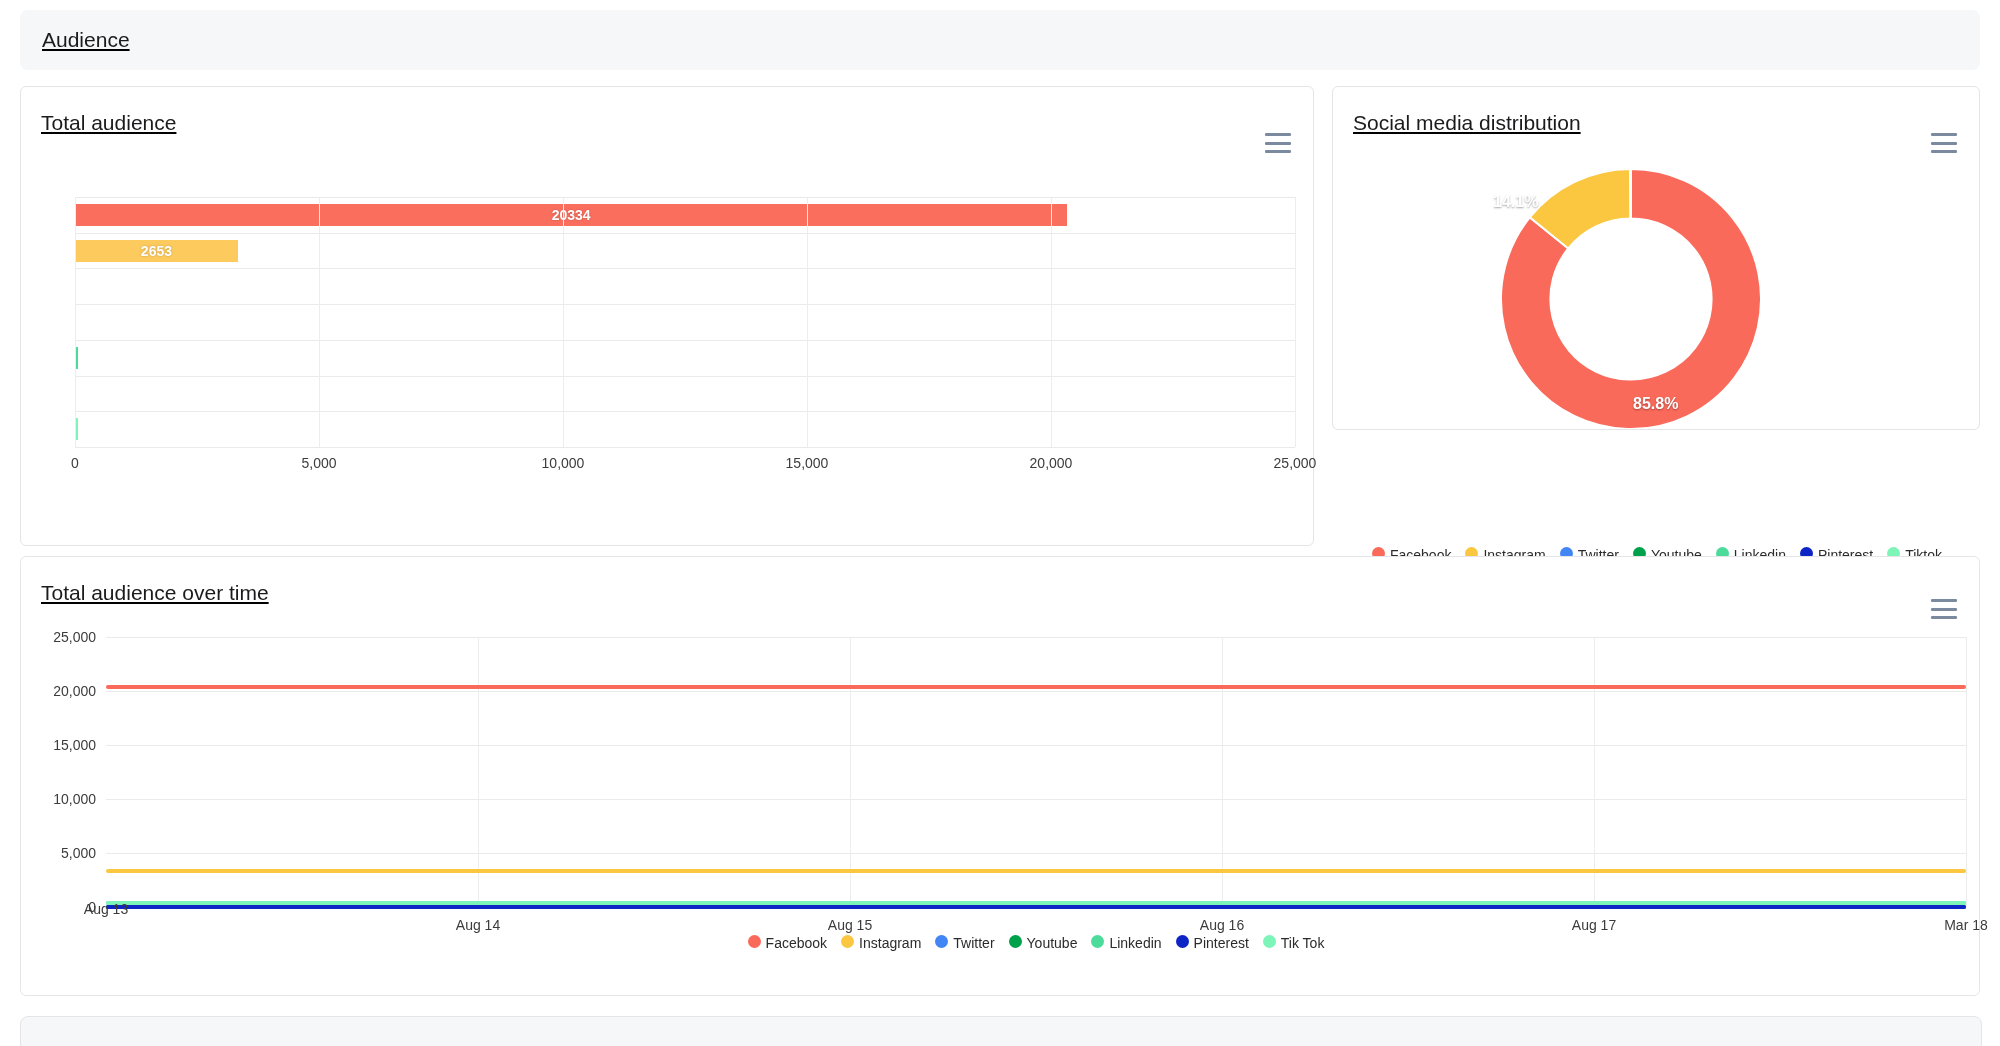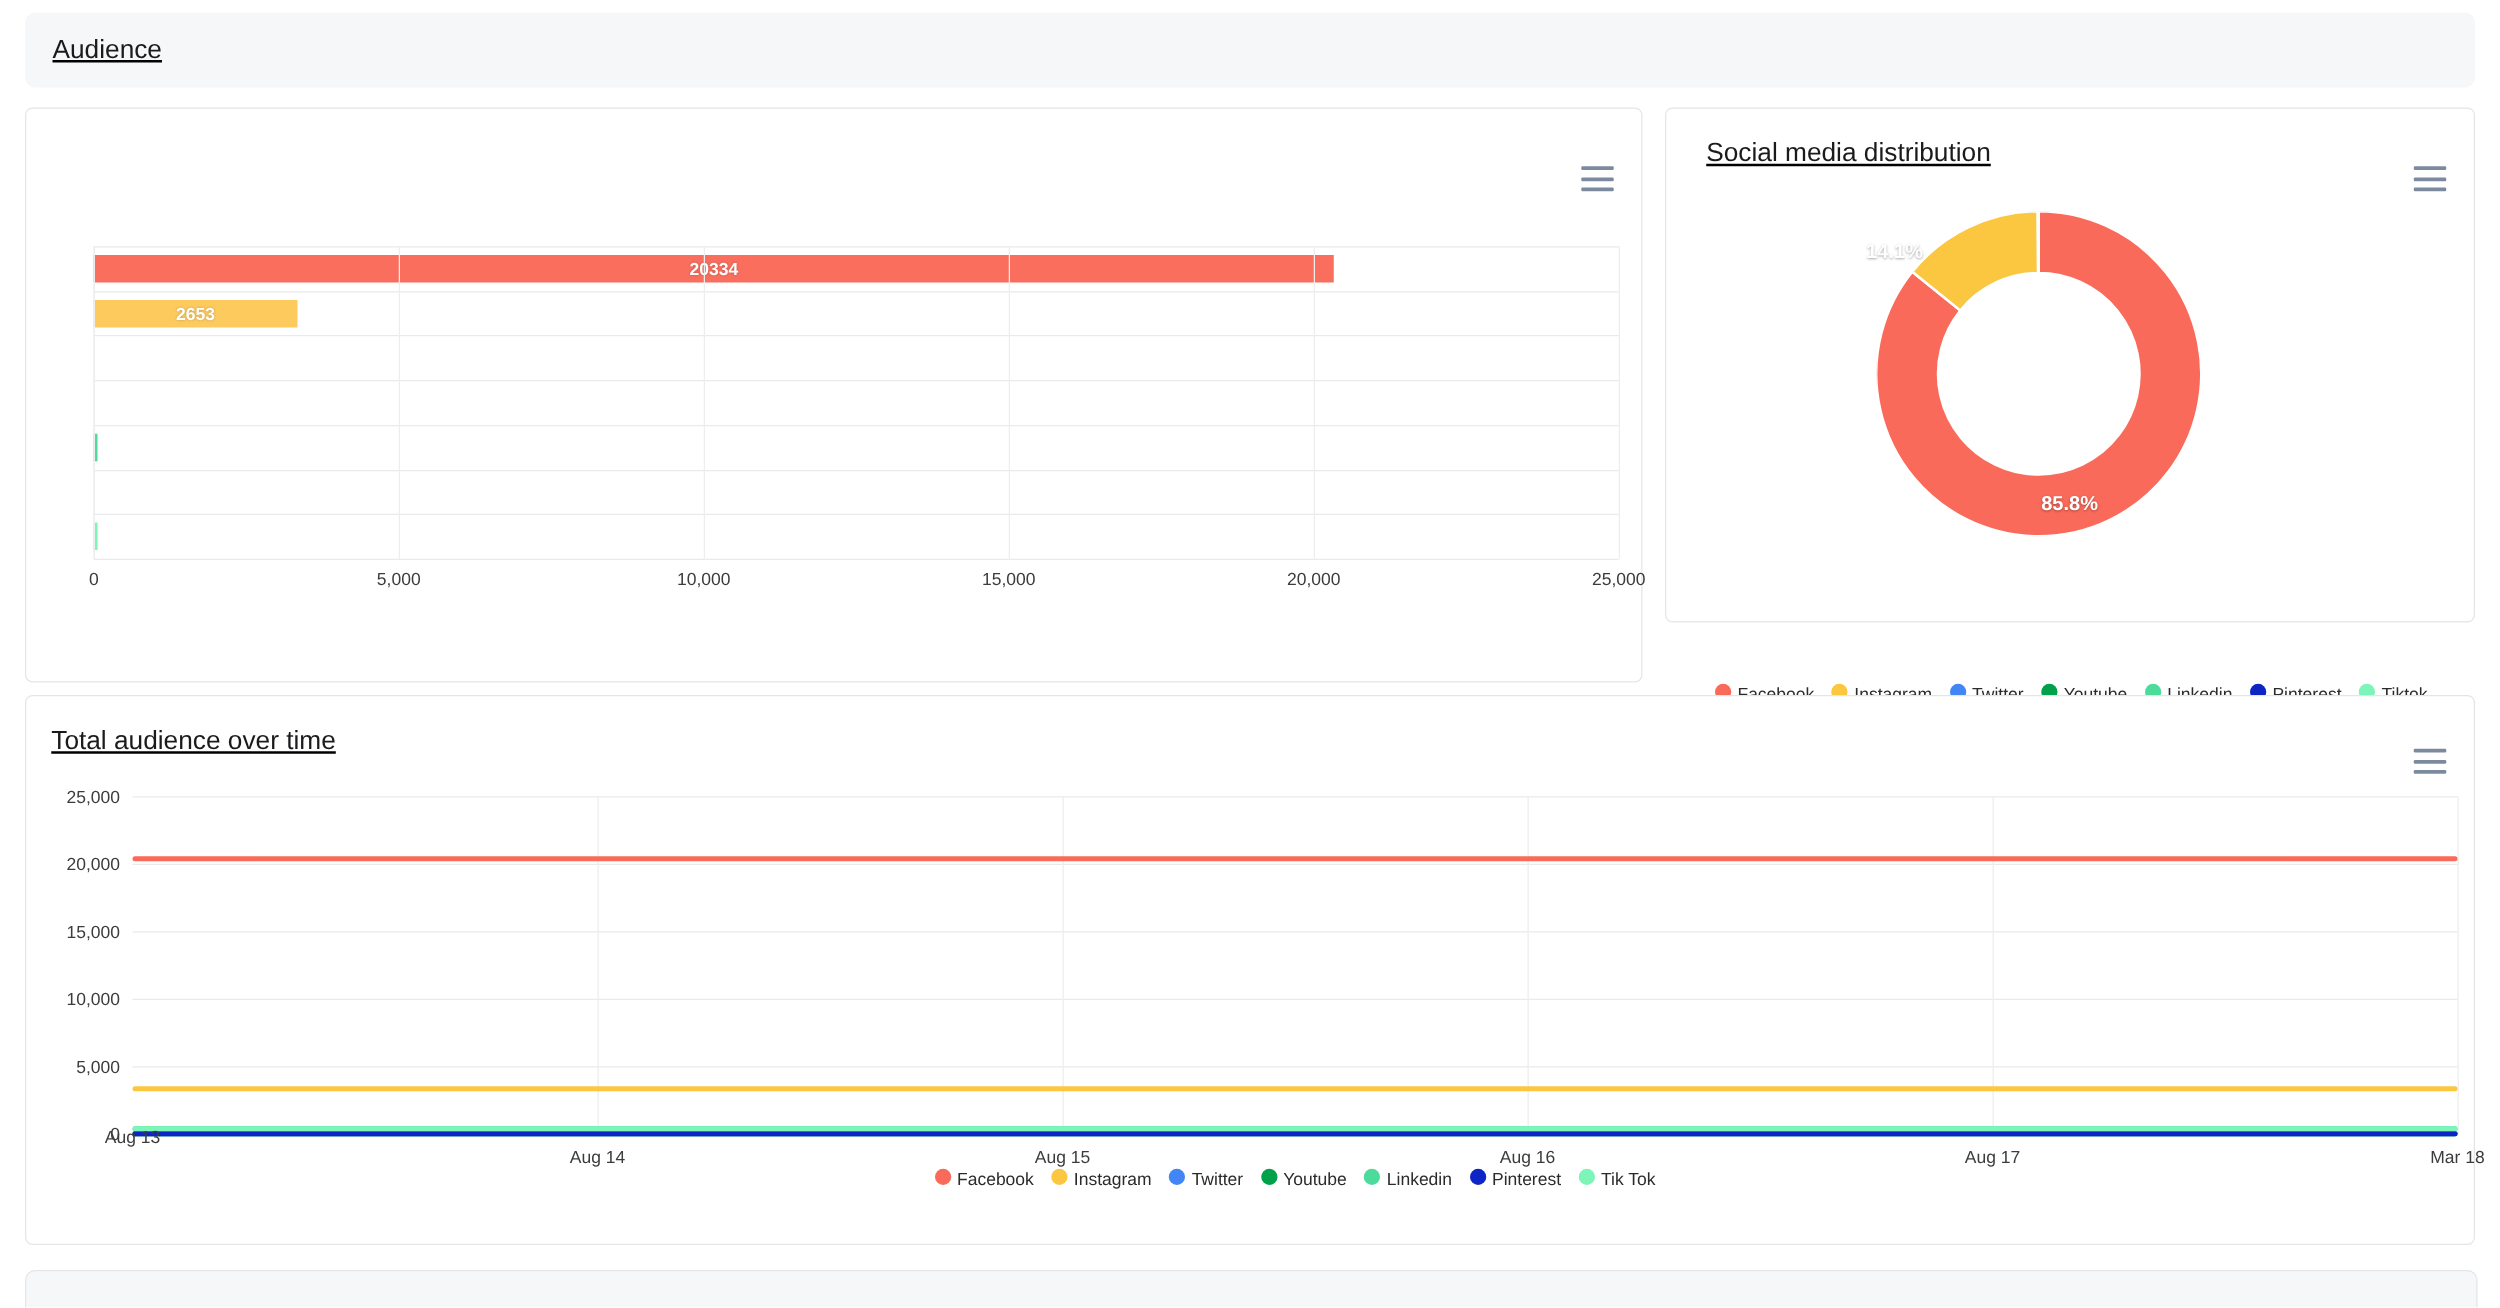--- a/index.html
+++ b/index.html
@@ -49,21 +49,21 @@
     box-sizing: border-box;
     position: relative;
   }
   .card-title {
     font-size: 21px;
     color: #1b1b1d;
     padding: 24px 0 0 20px;
     font-weight: 400;
   }
   .card-left  { width: 1294px; height: 460px; }
-  .card-right { width: 648px;  height: 412px; padding-left: 12px; }
+  .card-right { width: 648px;  height: 344px; }
   .card-wide  { width: 1960px; height: 440px; margin-top: 10px; }
   .card-bottom-peek {
     width: 1960px; height: 40px; margin-top: 20px;
     background: #f6f7f8; border: 1px solid #e3e5e8;
     border-radius: 8px 8px 0 0;
   }
 
   
   .hamburger {
     position: absolute;
@@ -136,20 +136,21 @@
 
 <div id="page">
 
   <div class="page-header">
     <span class="title">Audience</span>
   </div>
 
   <div class="row">
 
     <div class="card card-left">
+      <div class="card-title">Total audience</div>
 
       <div class="hamburger" style="top:46px; right:22px;">
         <span></span>
           <span></span>
           <span></span>
       </div>
 
       <div class="plot" id="bar-plot" style="left:54px; top:110px; width:1220px; height:250px;">
           <div class="gridline" style="top: 0px;"></div>
           <div class="gridline" style="top: 36px;"></div>

